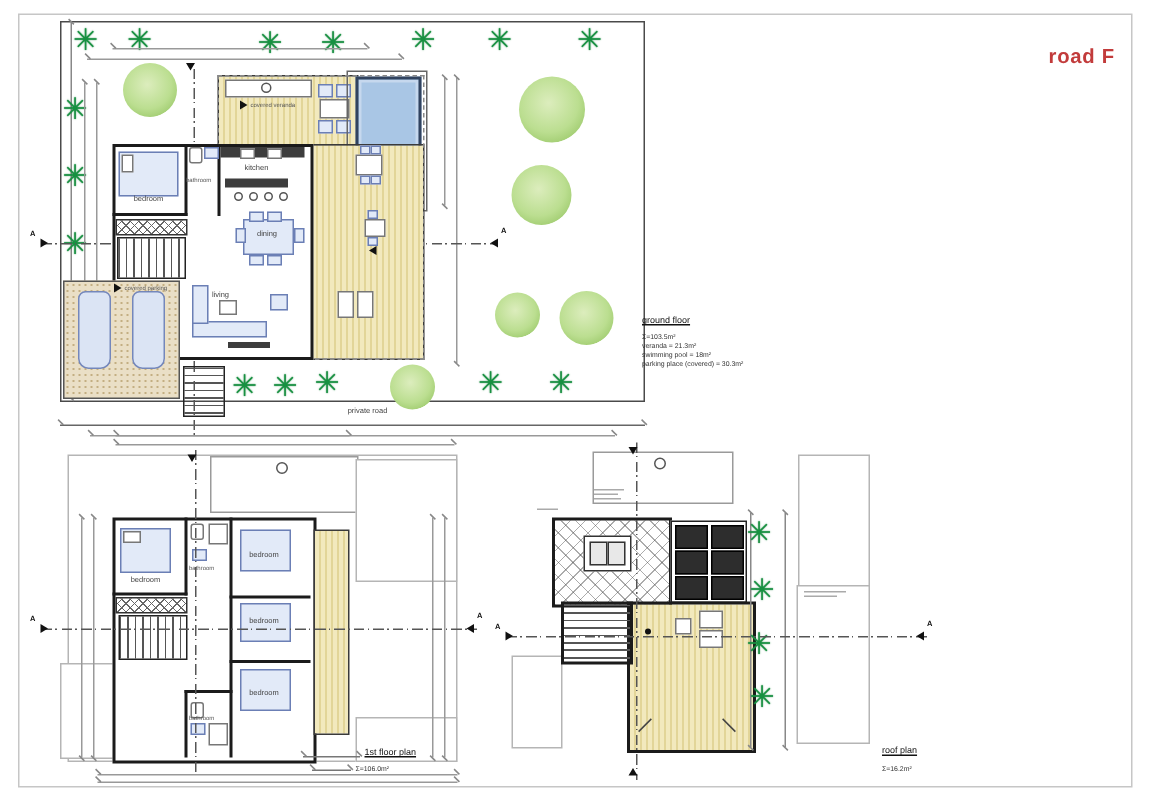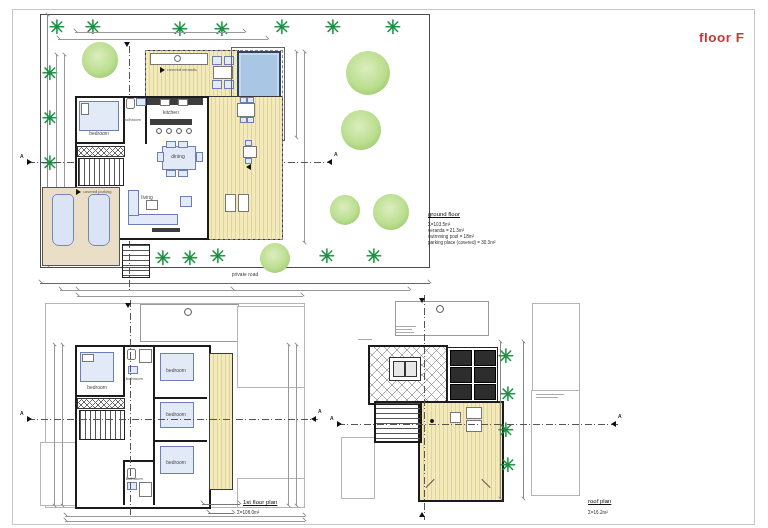--- a/index.html
+++ b/index.html
@@ -48,21 +48,21 @@
   .fake{height:1px;background:#aaa}
   .diag{height:1px;background:#444}
   .circ{border:1px solid #555;border-radius:50%;background:#fff}
 </style>
 </head>
 <body>
 
 <div id="canvas">
 
   <div class="abs frame" style="left:12px;top:9px;width:741px;height:514px"></div>
-  <div class="abs typef" style="left:699px;top:30px">floor F</div>
+  <div class="abs typef" style="left:699px;top:30px">road F</div>
 
   <div class="abs site" style="left:40px;top:14px;width:388px;height:252px"></div>
   <div class="abs dimv" style="left:47px;top:15px;height:250px;background:#888"></div>
 
   <div class="abs palm" style="left:47px;top:17px">✳</div>
   <div class="abs palm" style="left:83px;top:17px">✳</div>
   <div class="abs palm" style="left:170px;top:19px">✳</div>
   <div class="abs palm" style="left:212px;top:19px">✳</div>
   <div class="abs palm" style="left:272px;top:17px">✳</div>
   <div class="abs palm" style="left:323px;top:17px">✳</div>

